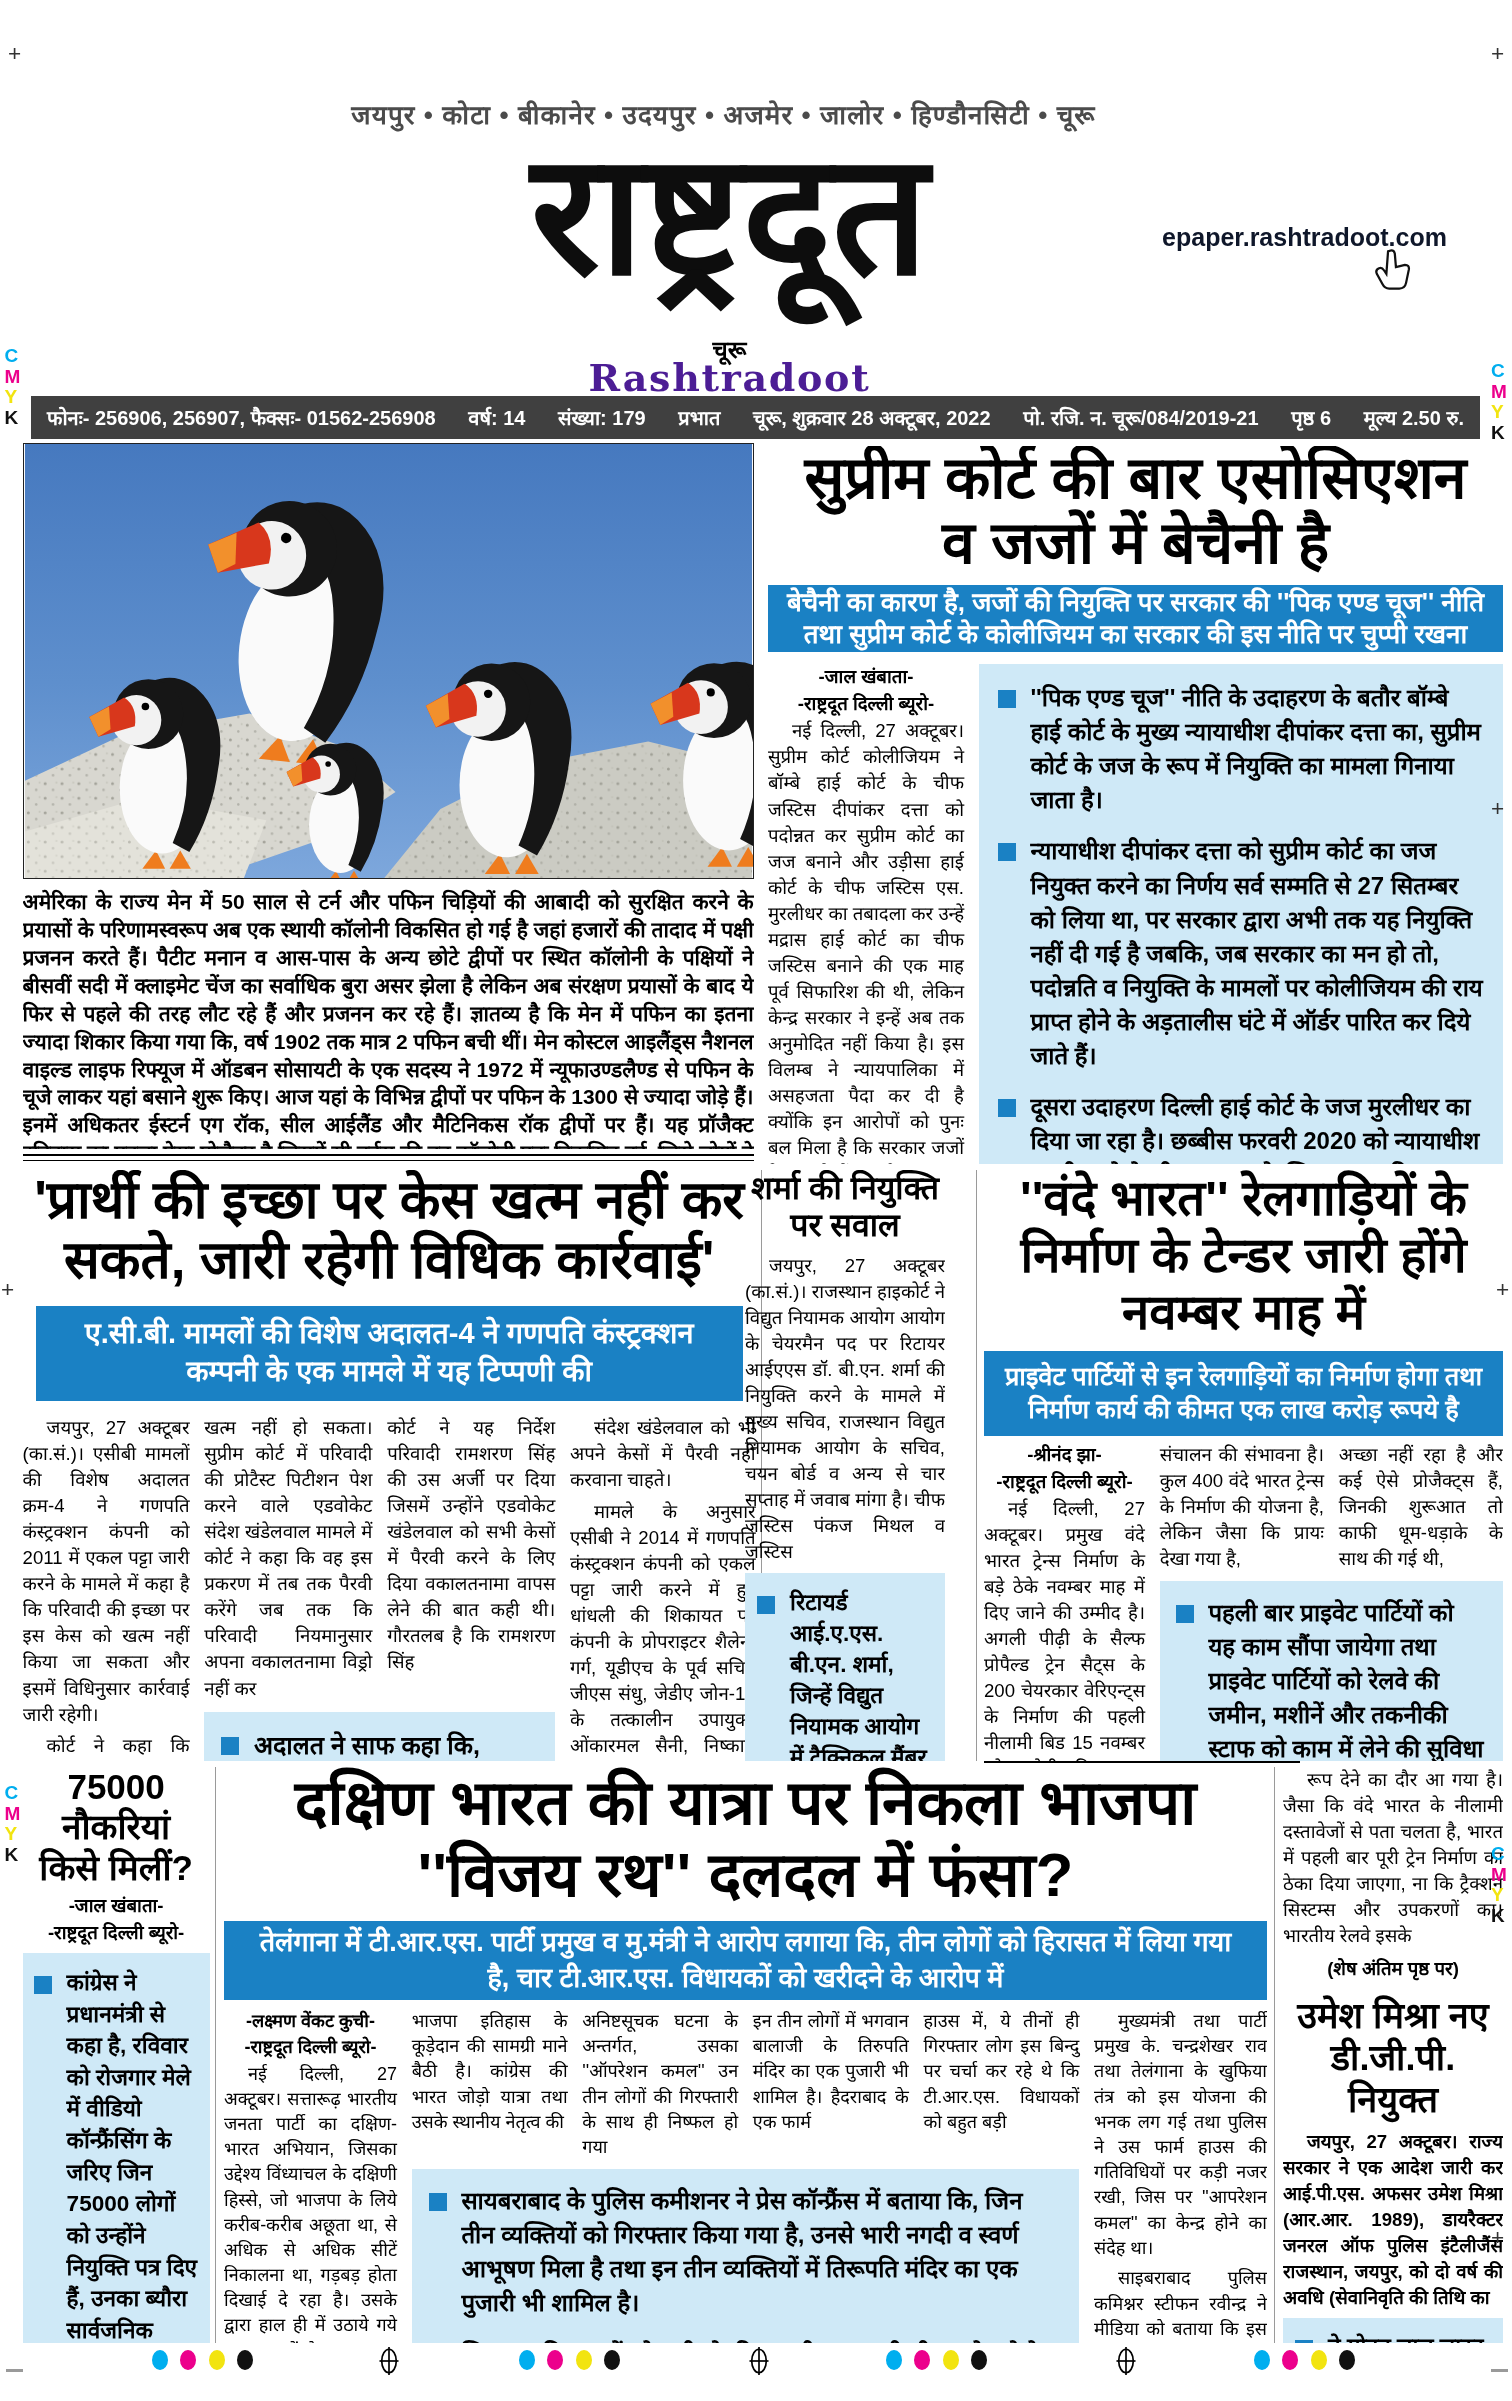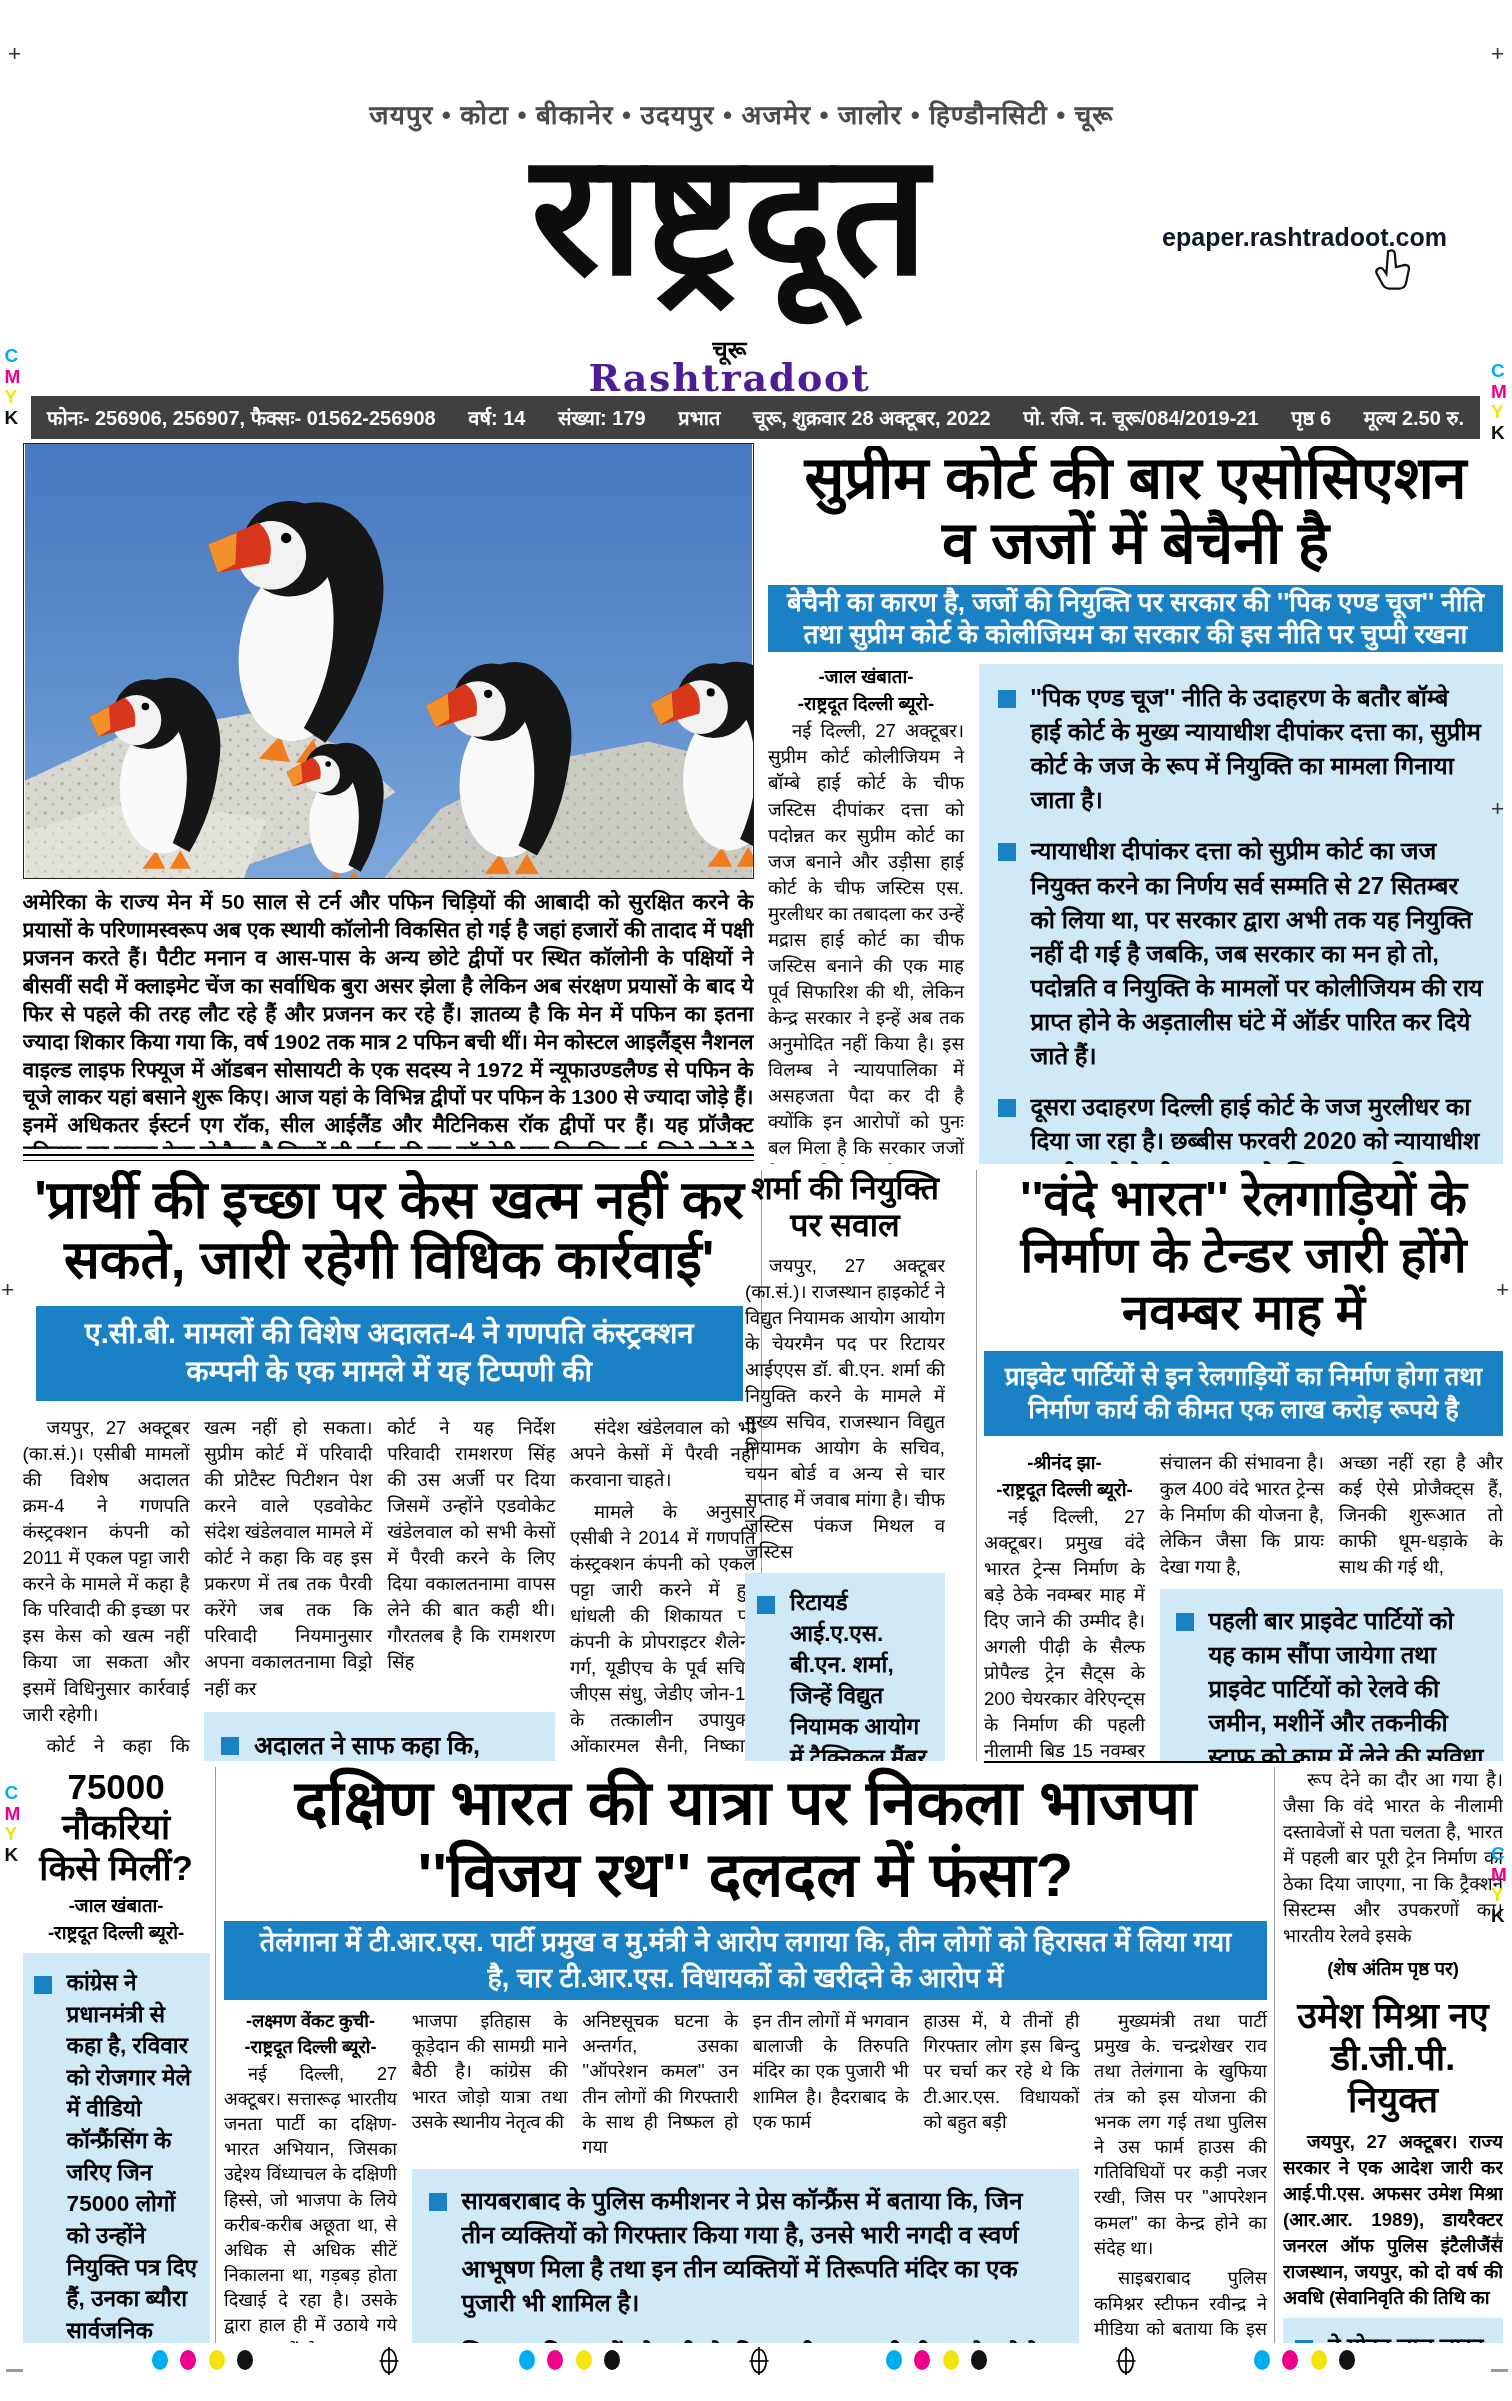--- a/index.html
+++ b/index.html
@@ -51,21 +51,21 @@
   .cmyk-stack span{display:block;}
   .c-c{color:#00AEEF;} .c-m{color:#EC008C;} .c-y{color:#F2E410;} .c-k{color:#111;}
   .dotrow{display:flex;gap:12.4px;align-items:center;}
   .dot{width:16px;height:20.3px;border-radius:50%;}
   .cropmark{position:absolute;font-size:22.6px;color:#333;}
   section{overflow:hidden;}
 </style>
 </head>
 <body>
 
-<div class="abs cities center" style="left:177px;top:96px;width:1129px;text-align:center;">जयपुर • कोटा • बीकानेर • उदयपुर • अजमेर • जालोर • हिण्डौनसिटी • चूरू</div>
+<div class="abs cities center" style="left:159px;top:96px;width:1129px;text-align:center;">जयपुर • कोटा • बीकानेर • उदयपुर • अजमेर • जालोर • हिण्डौनसिटी • चूरू</div>
 
 <div class="abs logo center" style="left:165px;top:129px;width:1129px;">राष्ट्रदूत</div>
 
 <div class="abs epaper center" style="left:1152px;top:223px;width:305px;">epaper.rashtradoot.com</div>
 
 <svg class="abs" style="left:1372px;top:248px;" width="40" height="45" viewBox="0 0 70 80">
   <path d="M28 6 L34 4 Q39 4 40 10 L42 34 L58 30 Q66 30 65 38 L60 62 Q58 72 48 72 L30 72 Q22 72 18 64 L8 46 Q5 39 12 36 Q17 34 21 40 L25 46 Z" fill="#ffffff" stroke="#111" stroke-width="4"></path>
 </svg>
 
 <div class="abs edition-small center" style="left:165px;top:332px;width:1129px;">चूरू</div>
@@ -198,21 +198,21 @@
 
 </section>
 
 <section class="abs" style="left:984px;top:1170px;width:519px;height:591px;">
   <div class="hl-vande">
       <div class="hl-line">''वंदे भारत'' रेलगाड़ियों के</div>
       <div class="hl-line">निर्माण के टेन्डर जारी होंगे</div>
       <div class="hl-line">नवम्बर माह में</div>
     </div>
   <div class="bluebar" style="margin-top:10.2px;height:85px;font-size:25.4px;line-height:1.3;padding:0 14.7px;">प्राइवेट पार्टियों से इन रेलगाड़ियों का निर्माण होगा तथा निर्माण कार्य की कीमत एक लाख करोड़ रूपये है</div>
-  <div class="bt" style="display:flex;gap:14.7px;margin-top:14px;">
+  <div class="bt" style="display:flex;gap:14.7px;margin-top:6px;">
     <div style="flex:0 0 161px;min-width:0;">
       <div class="byline-block">
           <div class="para">-श्रीनंद झा-</div>
           <div class="para">-राष्ट्रदूत दिल्ली ब्यूरो-</div>
         </div>
       <div>
           <div class="para">नई दिल्ली, 27 अक्टूबर। प्रमुख वंदे भारत ट्रेन्स निर्माण के बड़े ठेके नवम्बर माह में दिए जाने की उम्मीद है। अगली पीढ़ी के सैल्फ प्रोपैल्ड ट्रेन सैट्स के 200 चेयरकार वेरिएन्ट्स के निर्माण की पहली नीलामी बिड 15 नवम्बर को खुलेगी, फिर 100 प्लस 10 स्लीपर क्लास ट्रेन्स के निर्माण की दो बिड्स क्रमशः 22 और 29 नवम्बर को छूटेंगी। ये करार भारी भरकम 11 लाख करोड़ रूपयों के होंगे।</div>
         </div>
     </div>
     <div style="flex:1;min-width:0;">

